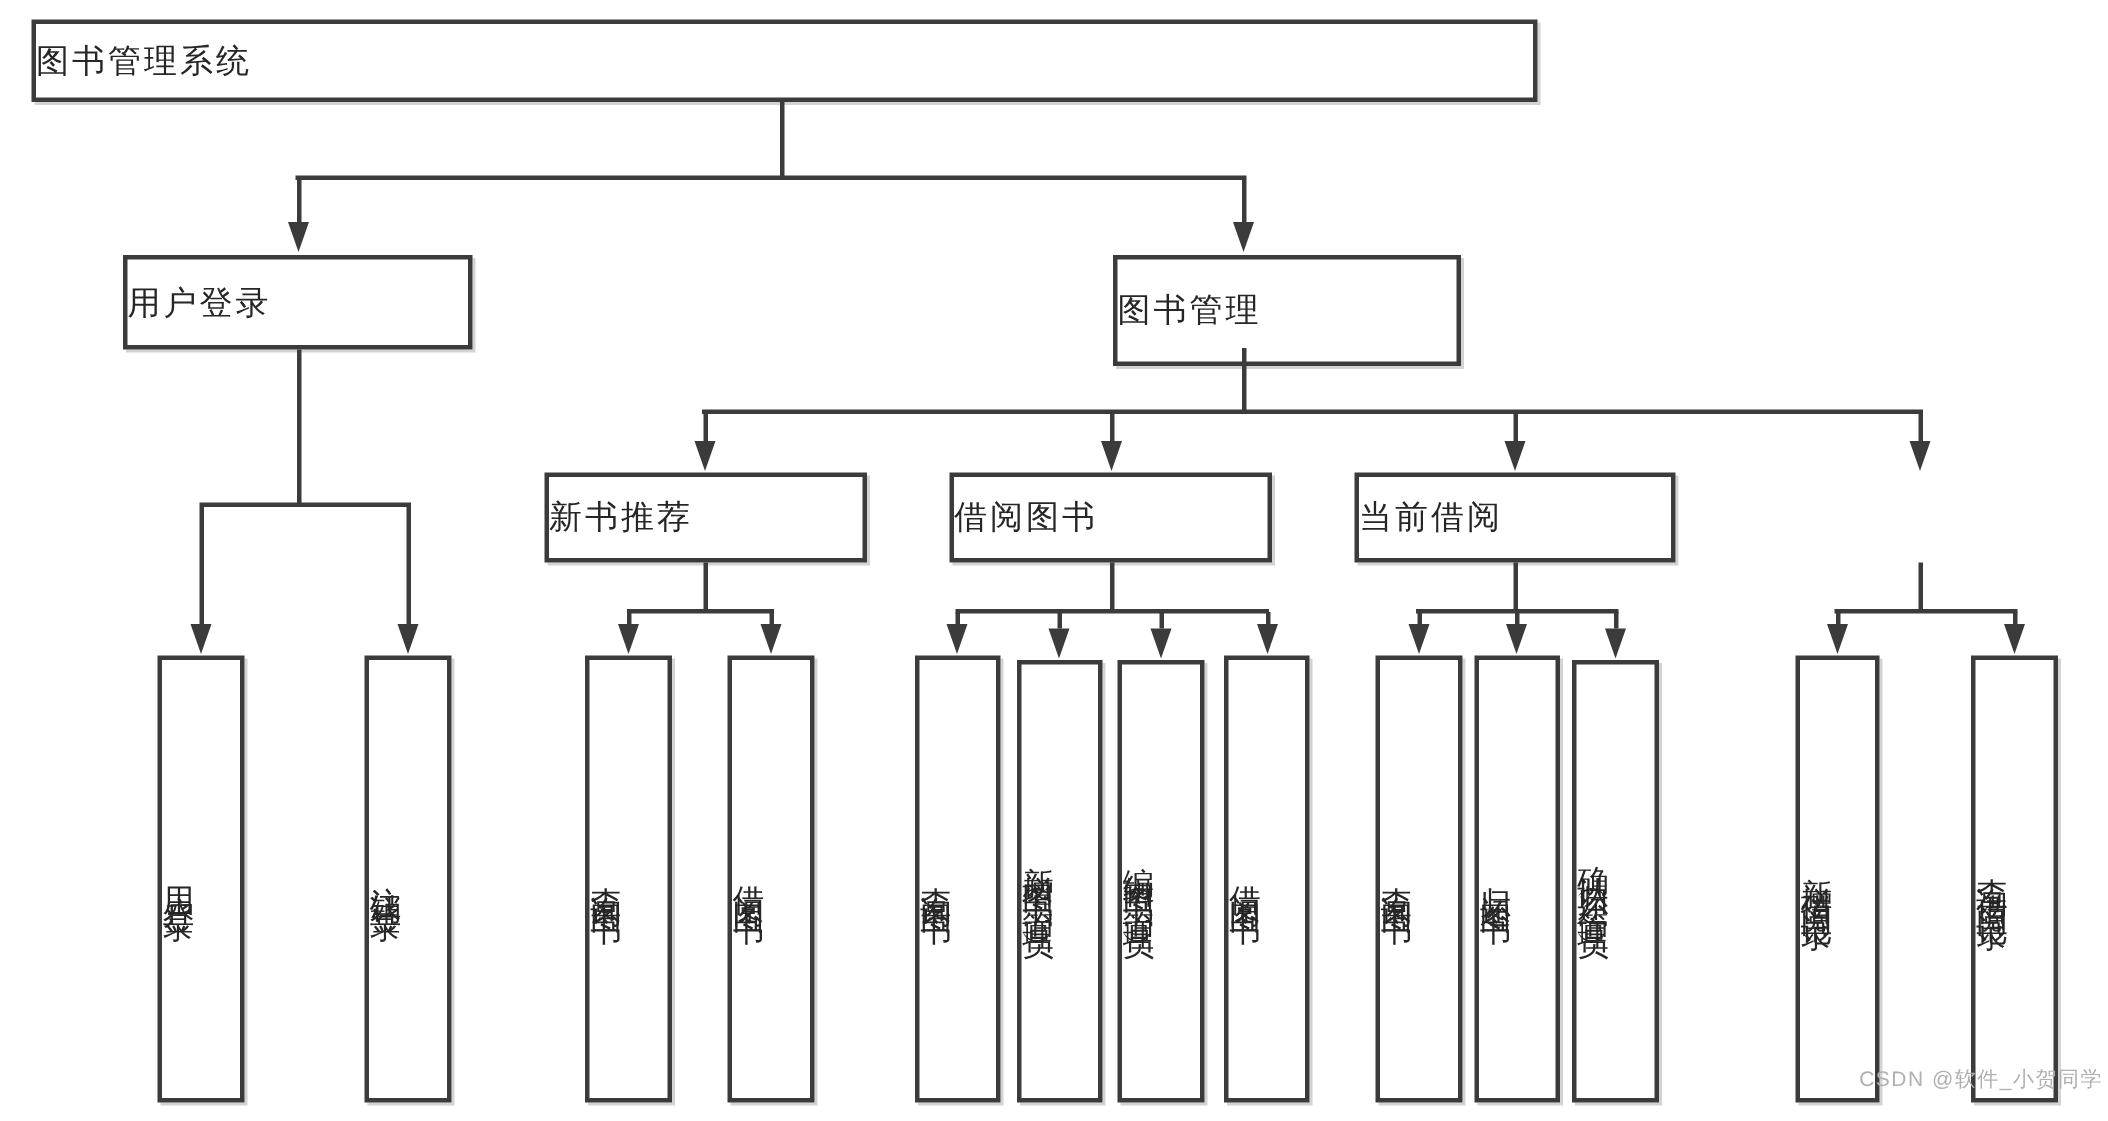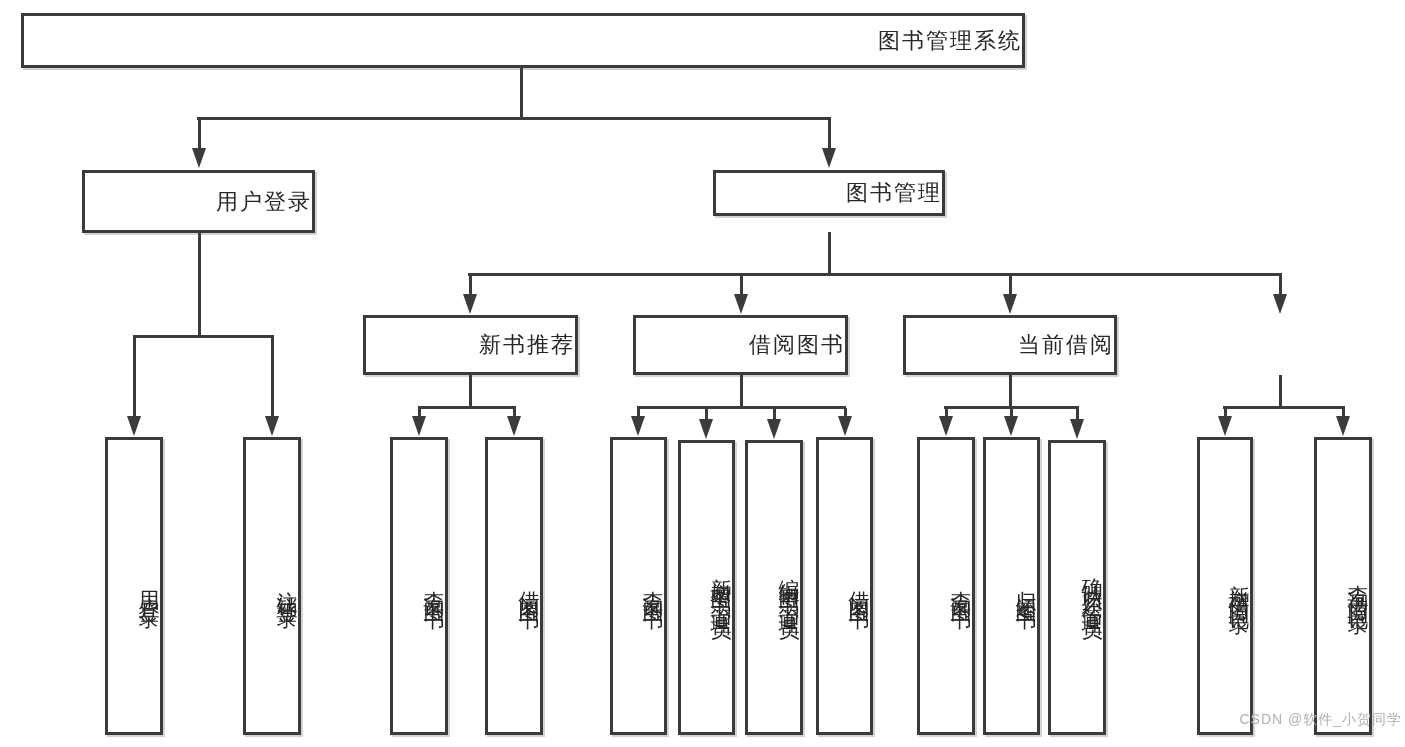--- a/index.html
+++ b/index.html
@@ -7,21 +7,21 @@
   }
   html,body{margin:0;padding:0;background:var(--bg);}
   #diagram{
     position:relative; width:1405px; height:747px; background:var(--bg);
     font-family:"Liberation Sans", sans-serif; color:var(--text); overflow:hidden;
   }
   .hbox,.vbox{
     position:absolute; box-sizing:border-box; background:#fff;
     border:3px solid var(--line);
     box-shadow:2px 2px 0 rgba(130,130,130,0.35);
-    display:flex; align-items:center; justify-content:flex-end;
+    display:flex; align-items:center; justify-content:flex-start;
   }
   .hbox span{
     font-size:22px; letter-spacing:2px; white-space:nowrap; color:var(--text);
   }
   .vbox .vtext{
     writing-mode:vertical-rl; font-size:21px; letter-spacing:6px;
     color:var(--text); line-height:1;
   }
   .vline,.hline{position:absolute; background:var(--line);}
   .arrow{
@@ -39,21 +39,21 @@
 
 <div id="diagram">
 
   <div class="hbox" style="left:21px;top:13px;width:1004px;height:55px">
     <span>图书管理系统</span>
   </div>
 
   <div class="hbox" style="left:82px;top:170px;width:233px;height:63px">
     <span>用户登录</span>
   </div>
-  <div class="hbox" style="left:713px;top:170px;width:232px;height:46px">
+  <div class="hbox" style="left:742px;top:170px;width:232px;height:74px">
     <span>图书管理</span>
   </div>
 
   <div class="hbox" style="left:363px;top:315px;width:215px;height:60px">
     <span>新书推荐</span>
   </div>
   <div class="hbox" style="left:633px;top:315px;width:215px;height:60px">
     <span>借阅图书</span>
   </div>
   <div class="hbox" style="left:903px;top:315px;width:214px;height:60px">

